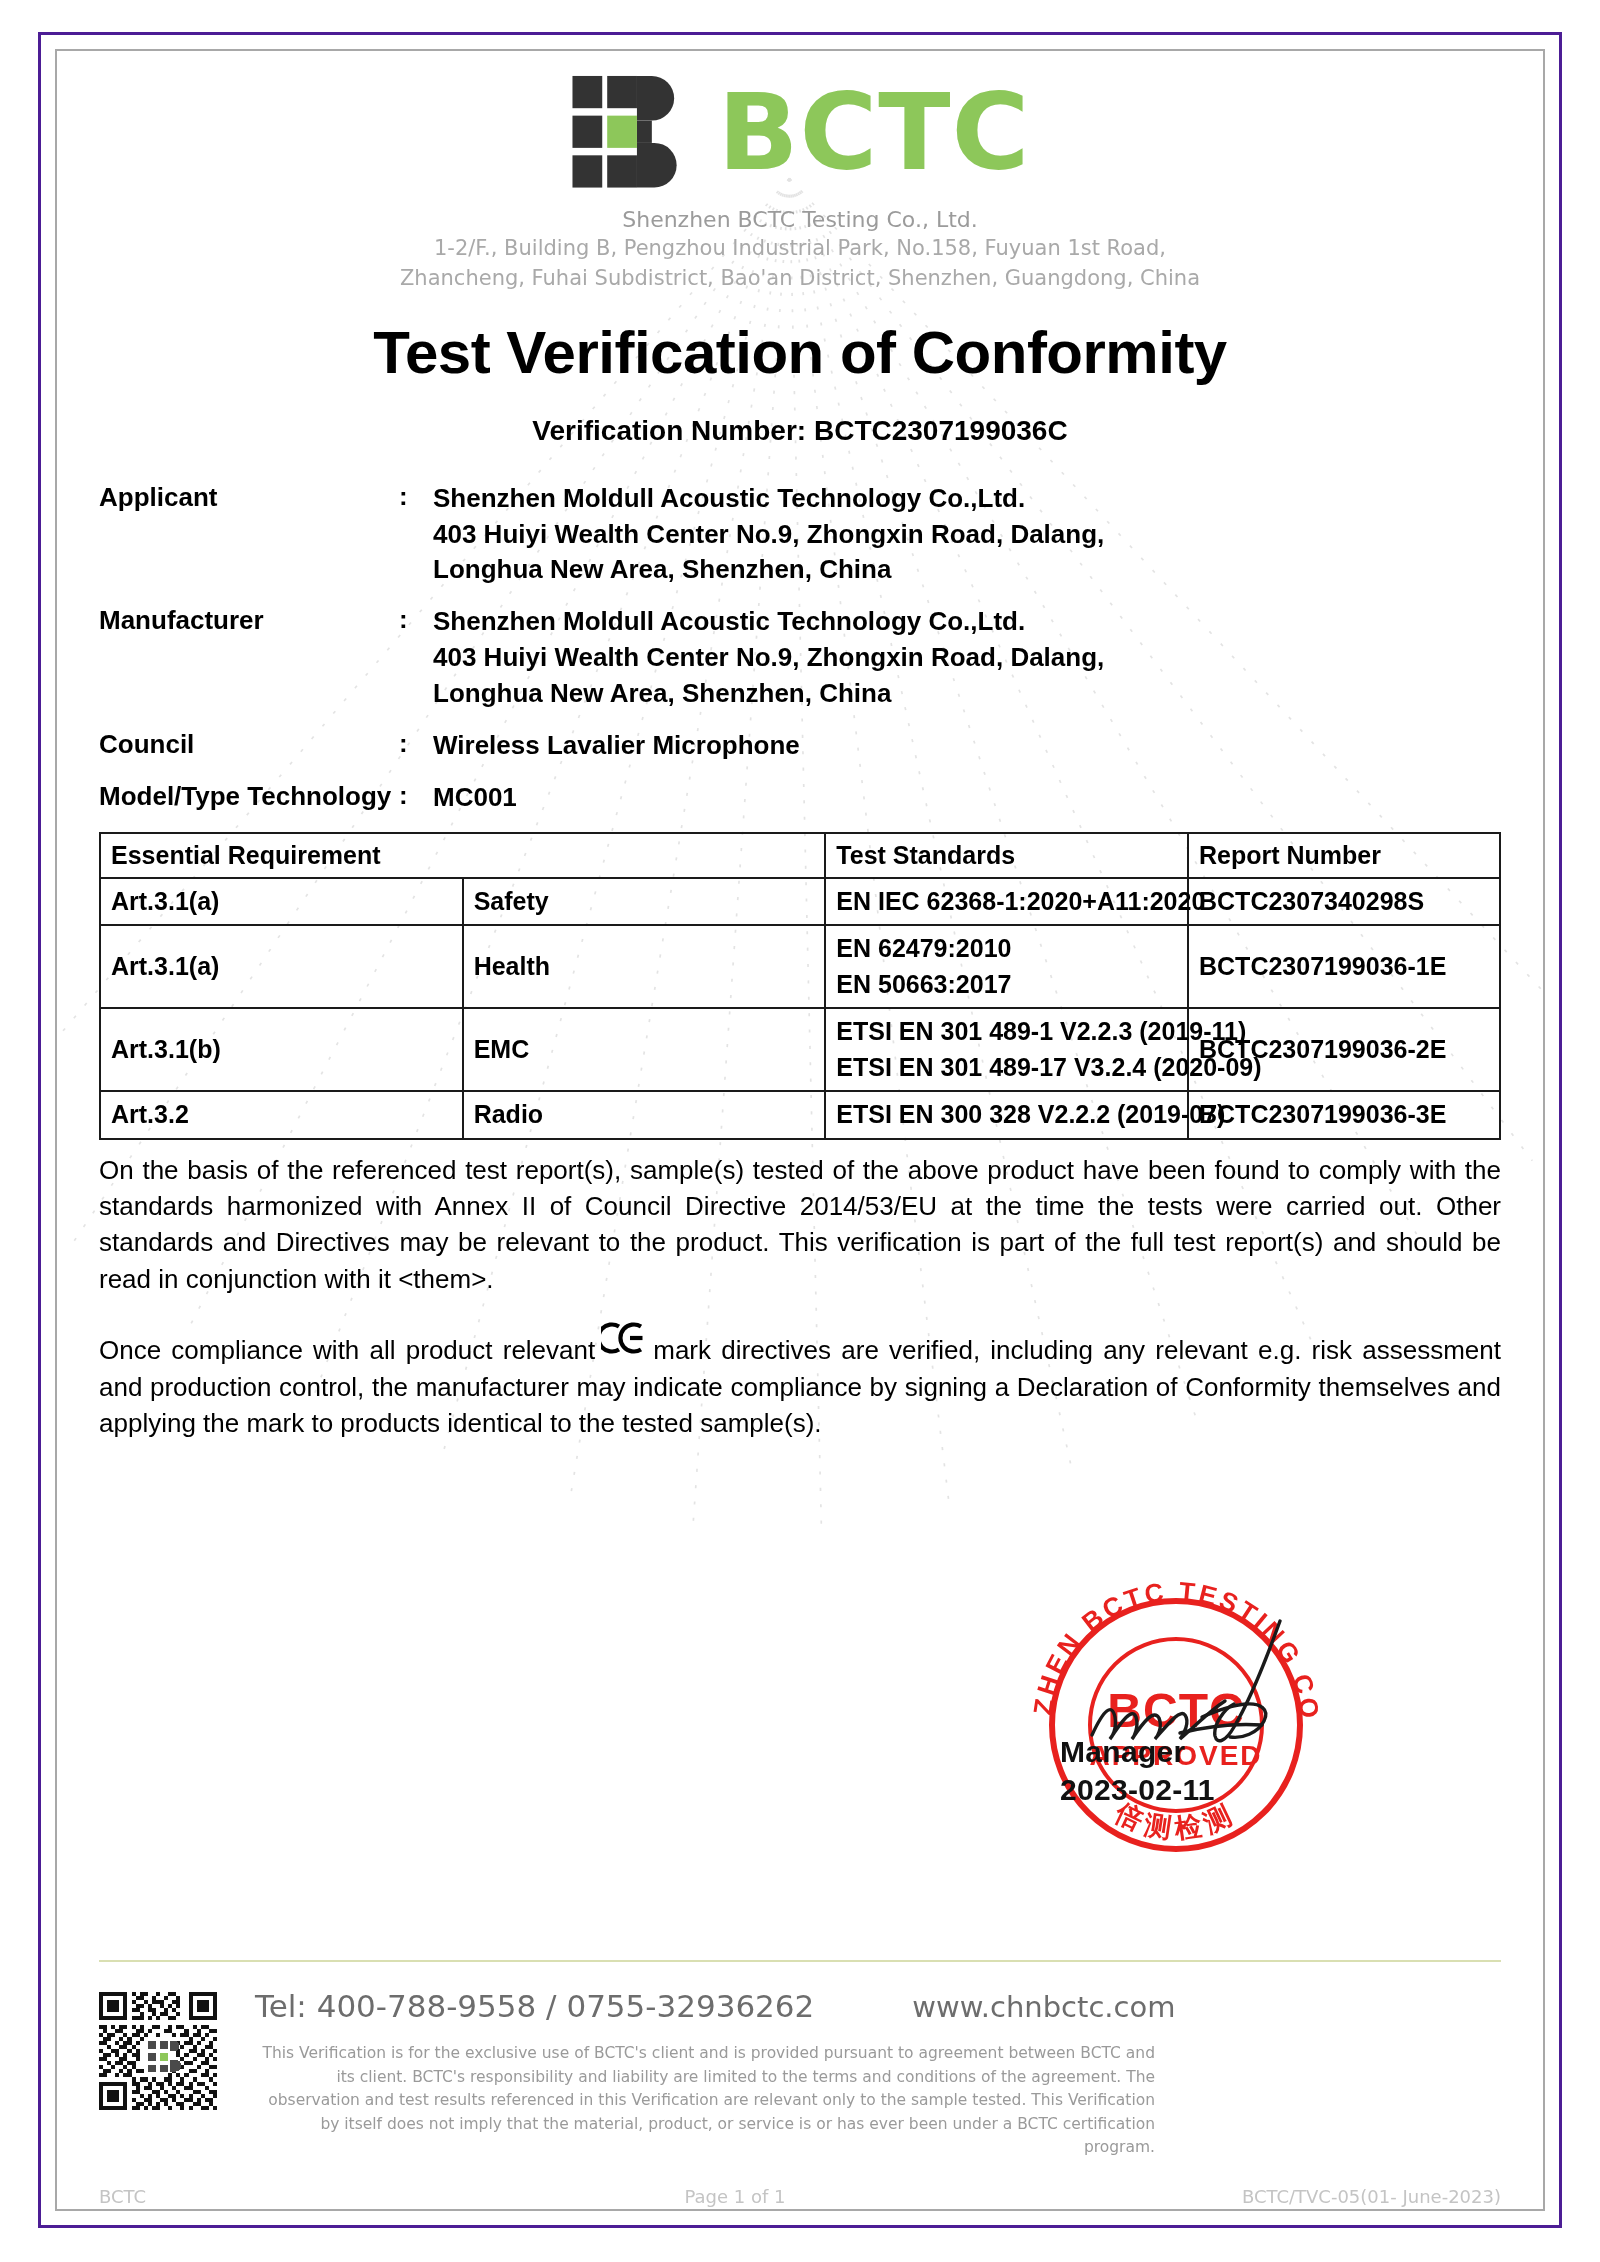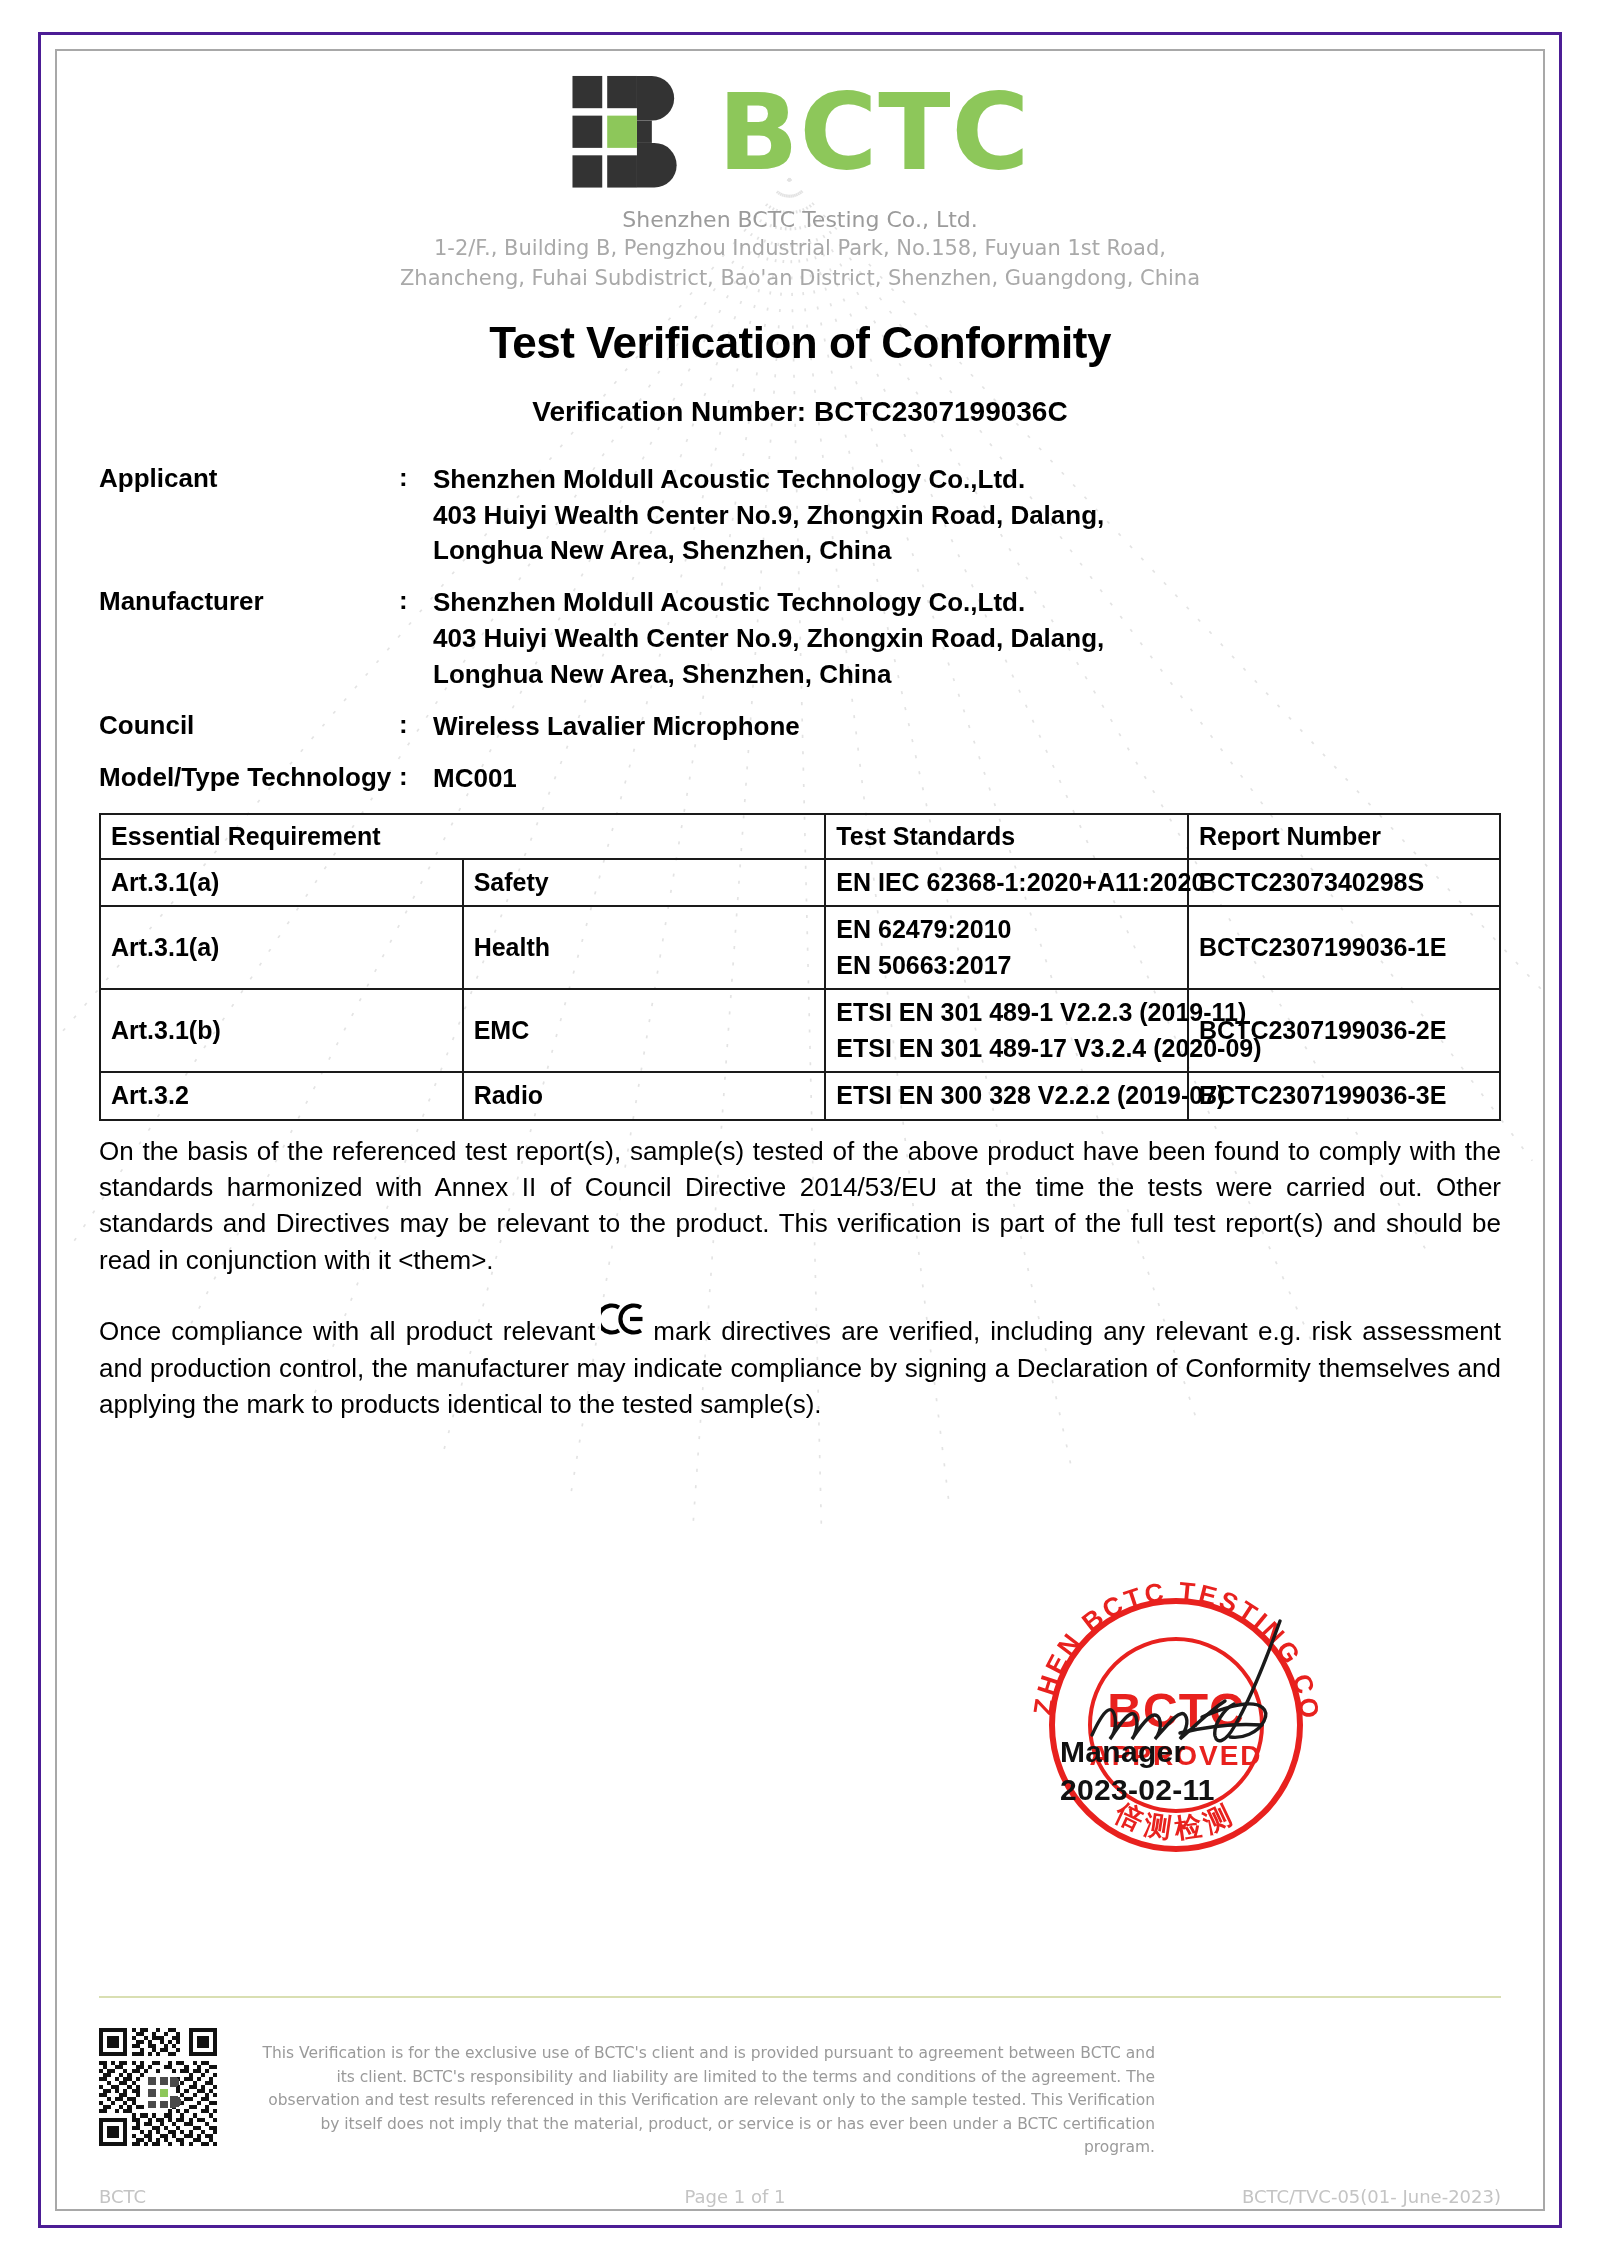--- a/index.html
+++ b/index.html
@@ -60,21 +60,21 @@
   }
   .company-addr {
     text-align: center; color: #a9a9a9;
     font-size: 21px; line-height: 1.42; margin-top: 2px;
     font-family: "DejaVu Sans", sans-serif;
   }
 
   
   .doc-title {
     text-align: center; font-weight: 700;
-    font-size: 44px; color: #000; margin-top: 24px;
+    font-size: 60px; color: #000; margin-top: 24px;
     letter-spacing: -.5px;
   }
   .verif-no {
     text-align: center; font-weight: 700;
     font-size: 28px; color: #000; margin-top: 28px;
   }
 
   
   .info { margin-top: 34px; }
   .info-row { display: flex; align-items: flex-start; margin-bottom: 16px; }
@@ -563,20 +563,24 @@
             <rect x="12" y="15" width="2" height="2"></rect>
             <rect x="12" y="18" width="2" height="1.6"></rect>
               <rect x="15" y="18" width="2" height="1.6"></rect>
             <path d="M17.4 12h1.1a1.3 1.3 0 0 1 0 2.6h-1.1z"></path>
             <path d="M17.4 16.6h1.3a1.5 1.5 0 0 1 0 3h-1.3z"></path>
           </g>
           <rect x="15" y="15" width="2" height="2" fill="#8DC75A"></rect>
         </svg>
 
         <div class="foot-right">
+          <div class="foot-contact">
+            <div class="foot-tel">Tel: 400-788-9558 / 0755-32936262</div>
+            <div class="foot-web">www.chnbctc.com</div>
+          </div>
           <div class="foot-disc">This Verification is for the exclusive use of BCTC's client and is provided pursuant to agreement between BCTC and its client. BCTC's responsibility and liability are limited to the terms and conditions of the agreement. The observation and test results referenced in this Verification are relevant only to the sample tested. This Verification by itself does not imply that the material, product, or service is or has ever been under a BCTC certification program.</div>
         </div>
       </div>
 
       <div class="foot-bar">
         <div class="fb-l">BCTC</div>
         <div class="fb-c">Page 1 of 1</div>
         <div class="fb-r">BCTC/TVC-05(01- June-2023)</div>
       </div>
     </div>

